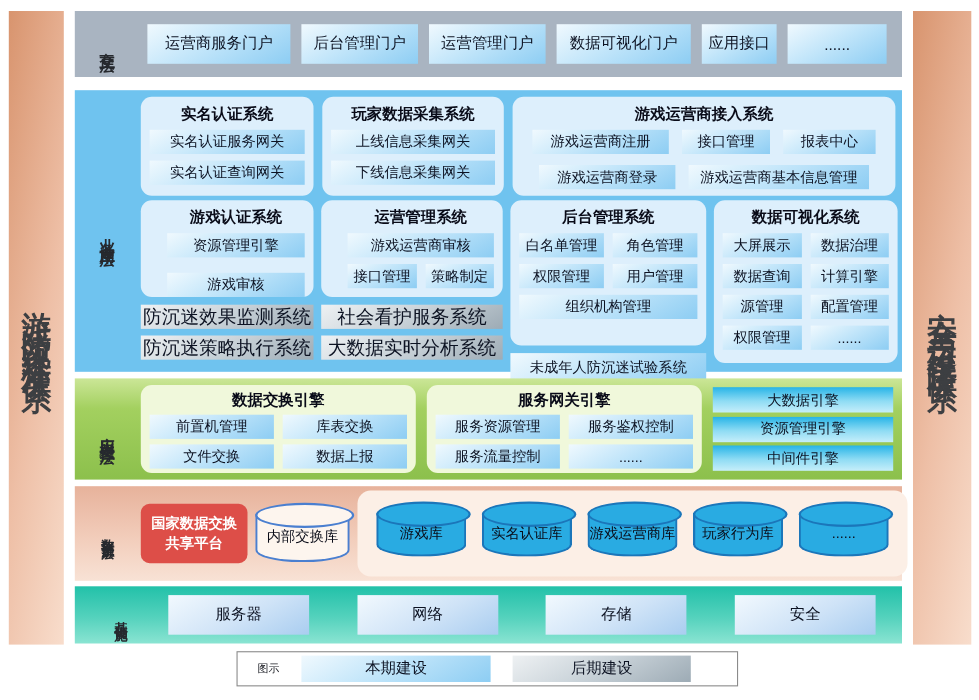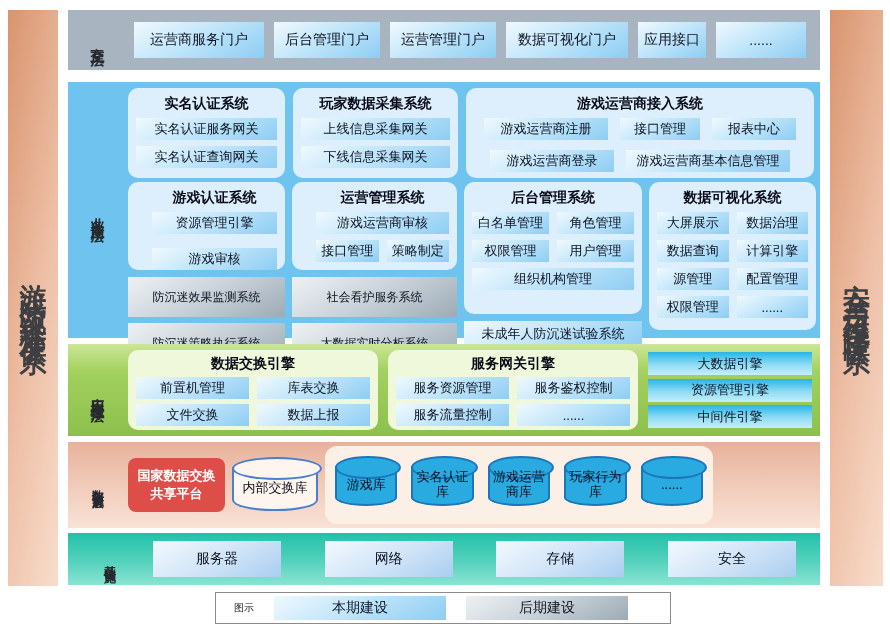--- a/index.html
+++ b/index.html
@@ -73,21 +73,21 @@
   .op-list .m-btn:nth-child(4){width:124px}
   .op-list .m-btn:nth-child(5){width:164px}
   .p-realname,.p-gameauth { width:157px; }
   .p-player,.p-operation { width:165px; }
   .p-operator { width:348px; height:90px; }
   .p-realname,.p-player { height:90px; }
   .p-gameauth,.p-operation { height:88px;padding-left:24px; }
   .p-backend { width:178px; height:132px; }
   .p-visual { width:167px; height:148px; }
   .future-list { display:flex; flex-direction:column; gap:6px; }
-  .future-list .m-btn { height:40px; font-size:12px; width:100%; }
+  .future-list .m-btn { height:22px; font-size:17px; width:100%; }
   .minor-btn { height:26px; font-size:13px; width:100%; }
   
   .l-support { height:92px; background:linear-gradient(180deg,#cbe697 0%,#a3d05f 30%,#8cc04c 100%); margin-bottom:6px; padding-top:6px; }
   .sup-content { display:flex; gap:10px; }
   .panel-green { background:#f0f8db; border-radius:10px; padding:4px 8px; width:250px; height:80px; }
   .panel-green .panel-title { margin:1px 0 4px; }
   .panel-green .plist { gap:5px 8px; }
   .engine-col { width:164px; height:80px; display:flex; flex-direction:column; justify-content:space-between; padding:2px 0; }
   .engine-col .m-btn { height:23px; font-size:13px; width:100%; }
   
@@ -106,21 +106,21 @@
     display:flex; align-items:center; justify-content:center;
   }
   .cyl::before {
     content:""; position:absolute; top:-10px; left:-2px;
     width:calc(100% + 4px); height:19px;
     background:var(--cylbg); border:2px solid var(--cylbd); border-radius:50%;
   }
   .cyl span { position:relative; z-index:1; font-size:13px; color:#0a0c18; line-height:1.15; text-align:center; white-space:pre-line; }
   .cyl.white { --cylbg:#fdf5ee; --cylbd:#4a7fd0; width:86px; height:44px; margin-top:8px; }
   .db-panel {
-    background:#fcefe6; border-radius:12px; height:78px; width:388px;
+    background:#fcefe6; border-radius:12px; height:78px; width:500px;
     display:flex; align-items:center; justify-content:center; gap:14px; padding:0 10px;
   }
   .db-panel .cyl { margin-top:2px; }
   
   .l-infra { height:52px; background:linear-gradient(180deg,#22c1a9 0%,#55d2bd 55%,#8ae4d2 100%);padding-left:13px; }
   .l-infra .label-zone { width:58px; flex-basis:58px; }
   .l-infra .layer-label { font-size:12px; letter-spacing:2px; }
   .infra-items { flex:1; display:flex; align-items:center; justify-content:space-between; padding:0 24px 0 14px; }
   .infra-items .m-btn { width:128px; height:36px; font-size:14px; }
   .small-label { font-size:12px; letter-spacing:2px; }

